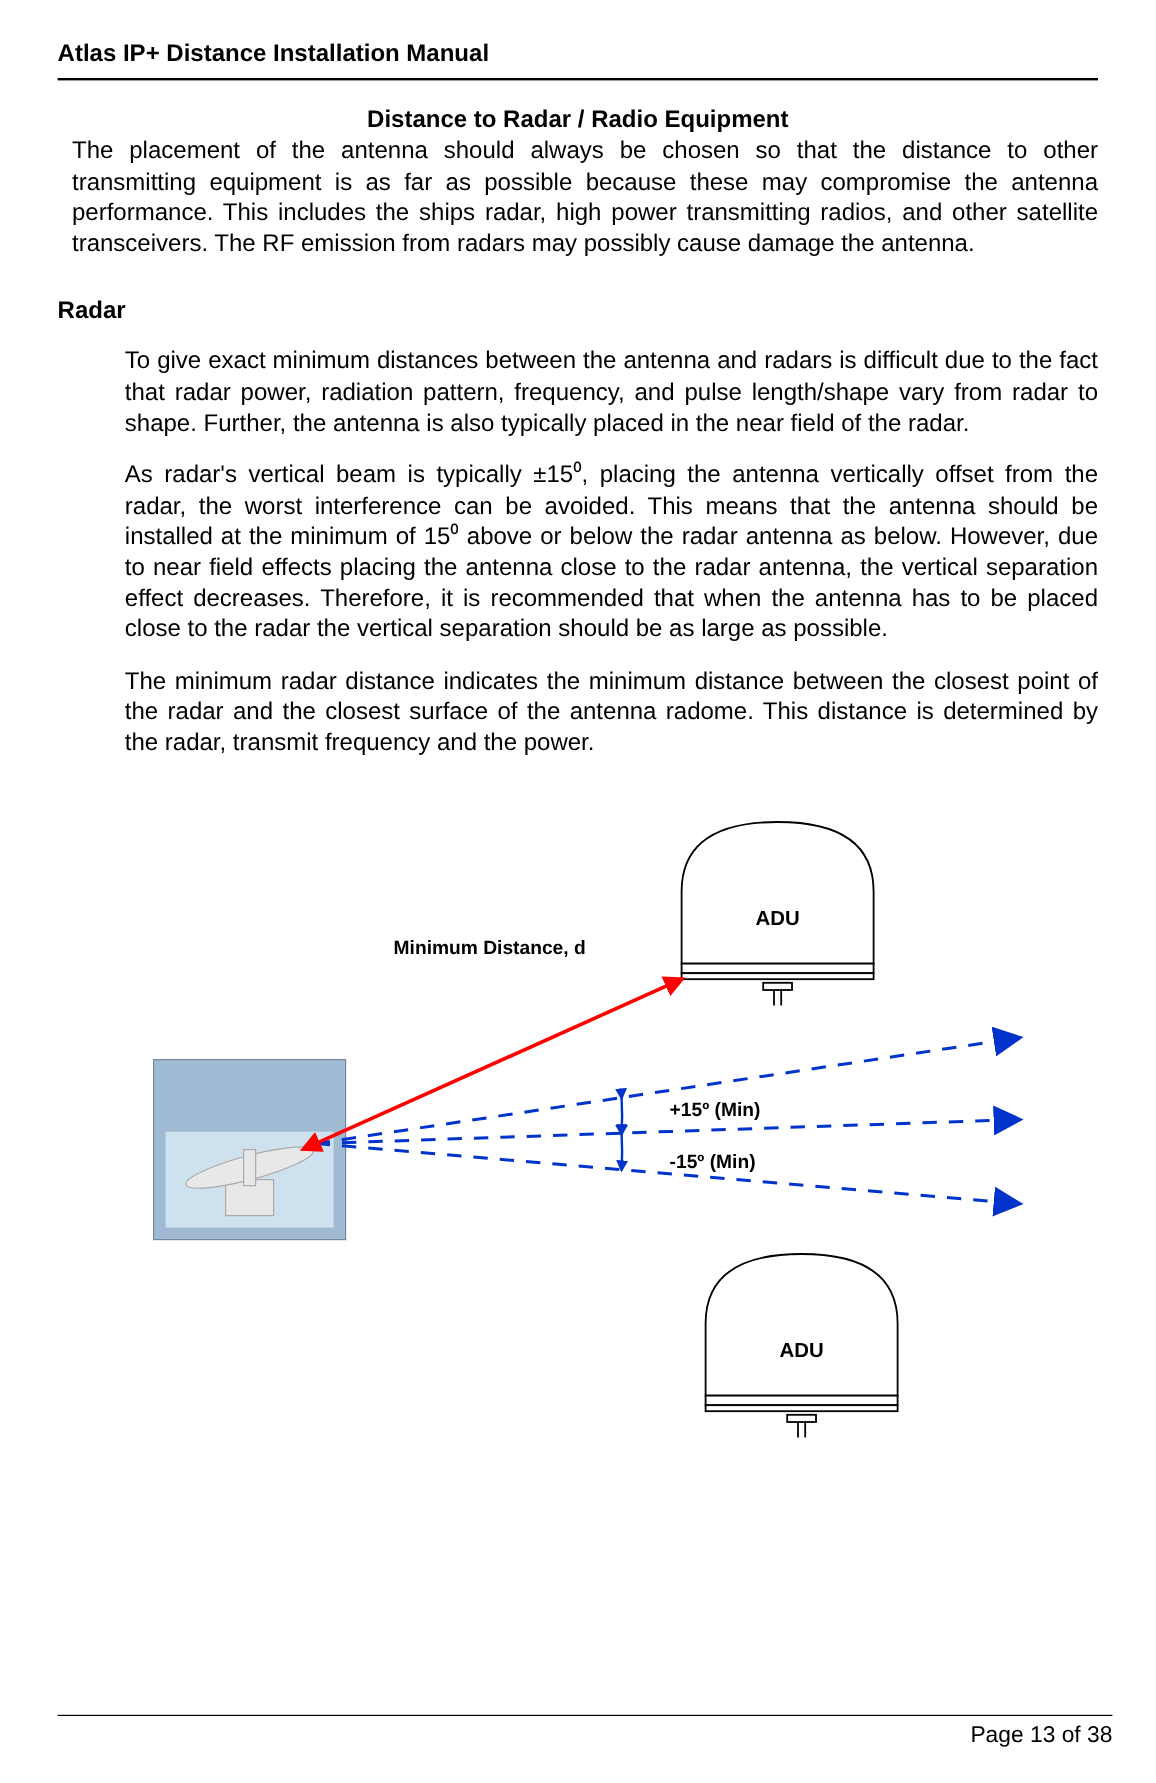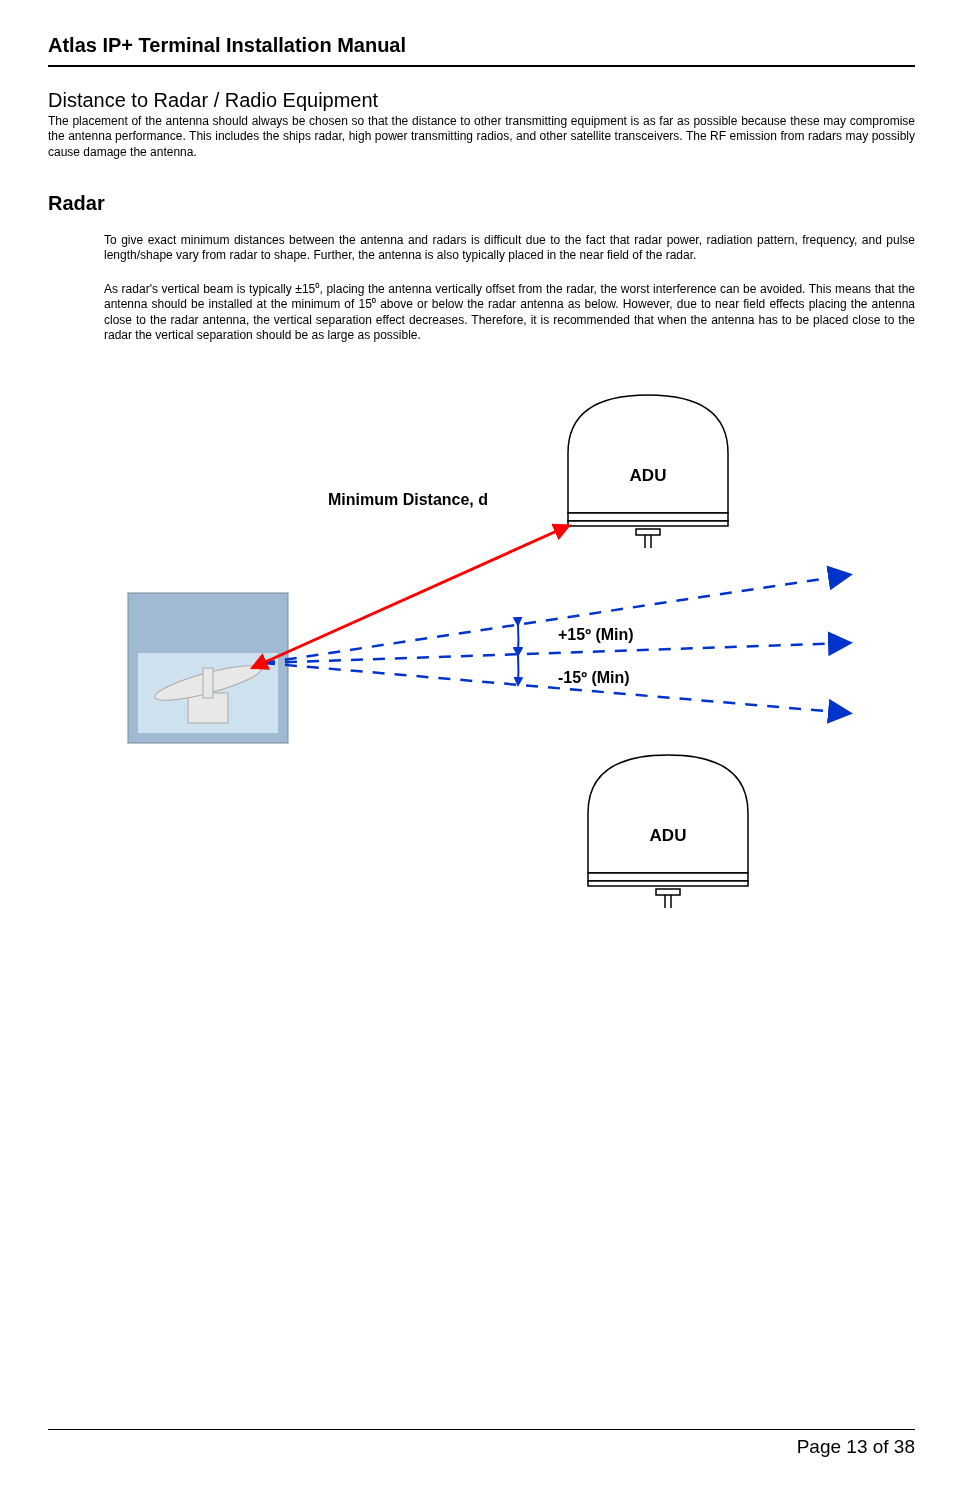--- a/index.html
+++ b/index.html
@@ -20,72 +20,74 @@
     font-size: 20px;
     font-weight: bold;
     padding-bottom: 8px;
   }
   .hr {
     border-top: 2px solid #000;
     margin-bottom: 22px;
   }
   .section-heading {
     font-size: 20px;
-    font-weight: normal;
+    font-weight: bold;
     margin: 0 0 2px 0;
+    text-align: center;
   }
   .body-text {
-    font-size: 12px;
+    font-size: 20px;
     line-height: 1.28;
     text-align: justify;
-    margin: 0 0 18px 0;
+    margin: 0 0 18px 12px;
   }
   .sub-heading {
     font-size: 20px;
     font-weight: bold;
     margin: 32px 0 18px 0;
   }
   .indent {
     margin-left: 56px;
   }
   .diagram-wrap {
     width: 100%;
     height: 560px;
     margin-top: 20px;
     text-align: center;
   }
   .footer {
     position: absolute;
     left: 48px;
-    right: 48px;
+    right: 36px;
     bottom: 28px;
   }
   .footer .hr {
     border-top: 1px solid #000;
     margin-bottom: 6px;
   }
   .footer-text {
     text-align: right;
     font-size: 19px;
   }
 </style>
 </head>
 <body>
 
 <div class="page">
-  <div class="header">Atlas IP+ Terminal Installation Manual</div>
+  <div class="header">Atlas IP+ Distance Installation Manual</div>
   <div class="hr"></div>
 
   <div class="section-heading">Distance to Radar / Radio Equipment</div>
   <p class="body-text">The placement of the antenna should always be chosen so that the distance to other transmitting equipment is as far as possible because these may compromise the antenna performance. This includes the ships radar, high power transmitting radios, and other satellite transceivers. The RF emission from radars may possibly cause damage the antenna.</p>
 
   <div class="sub-heading">Radar</div>
 
   <p class="body-text indent">To give exact minimum distances between the antenna and radars is difficult due to the fact that radar power, radiation pattern, frequency, and pulse length/shape vary from radar to shape. Further, the antenna is also typically placed in the near field of the radar.</p>
   <p class="body-text indent">As radar's vertical beam is typically ±15⁰, placing the antenna vertically offset from the radar, the worst interference can be avoided. This means that the antenna should be installed at the minimum of 15⁰ above or below the radar antenna as below. However, due to near field effects placing the antenna close to the radar antenna, the vertical separation effect decreases. Therefore, it is recommended that when the antenna has to be placed close to the radar the vertical separation should be as large as possible.</p>
+  <p class="body-text indent">The minimum radar distance indicates the minimum distance between the closest point of the radar and the closest surface of the antenna radome. This distance is determined by the radar, transmit frequency and the power.</p>
 
   <div class="diagram-wrap">
     <svg viewBox="0 0 867 560" width="100%" height="100%">
 
       <defs>
         <marker id="arrow-red" viewBox="0 0 10 10" refX="8" refY="5" markerWidth="6" markerHeight="6" orient="auto">
           <path d="M 0 0 L 10 5 L 0 10 z" fill="#ff0000"></path>
         </marker>
         <marker id="arrow-red-rev" viewBox="0 0 10 10" refX="2" refY="5" markerWidth="6" markerHeight="6" orient="auto-start-reverse">
           <path d="M 0 0 L 10 5 L 0 10 z" fill="#ff0000"></path>

